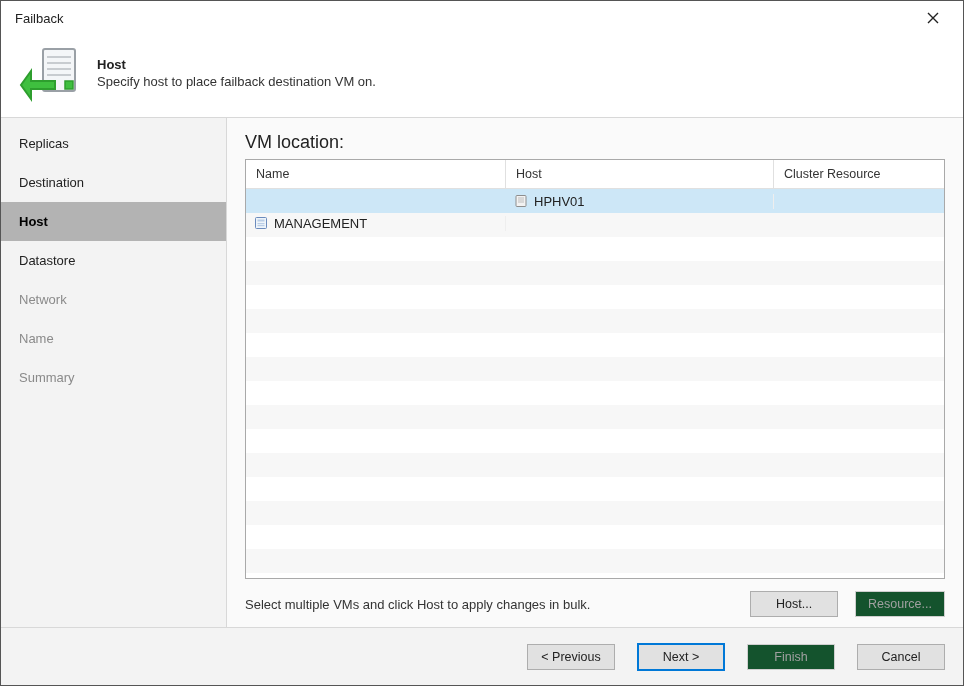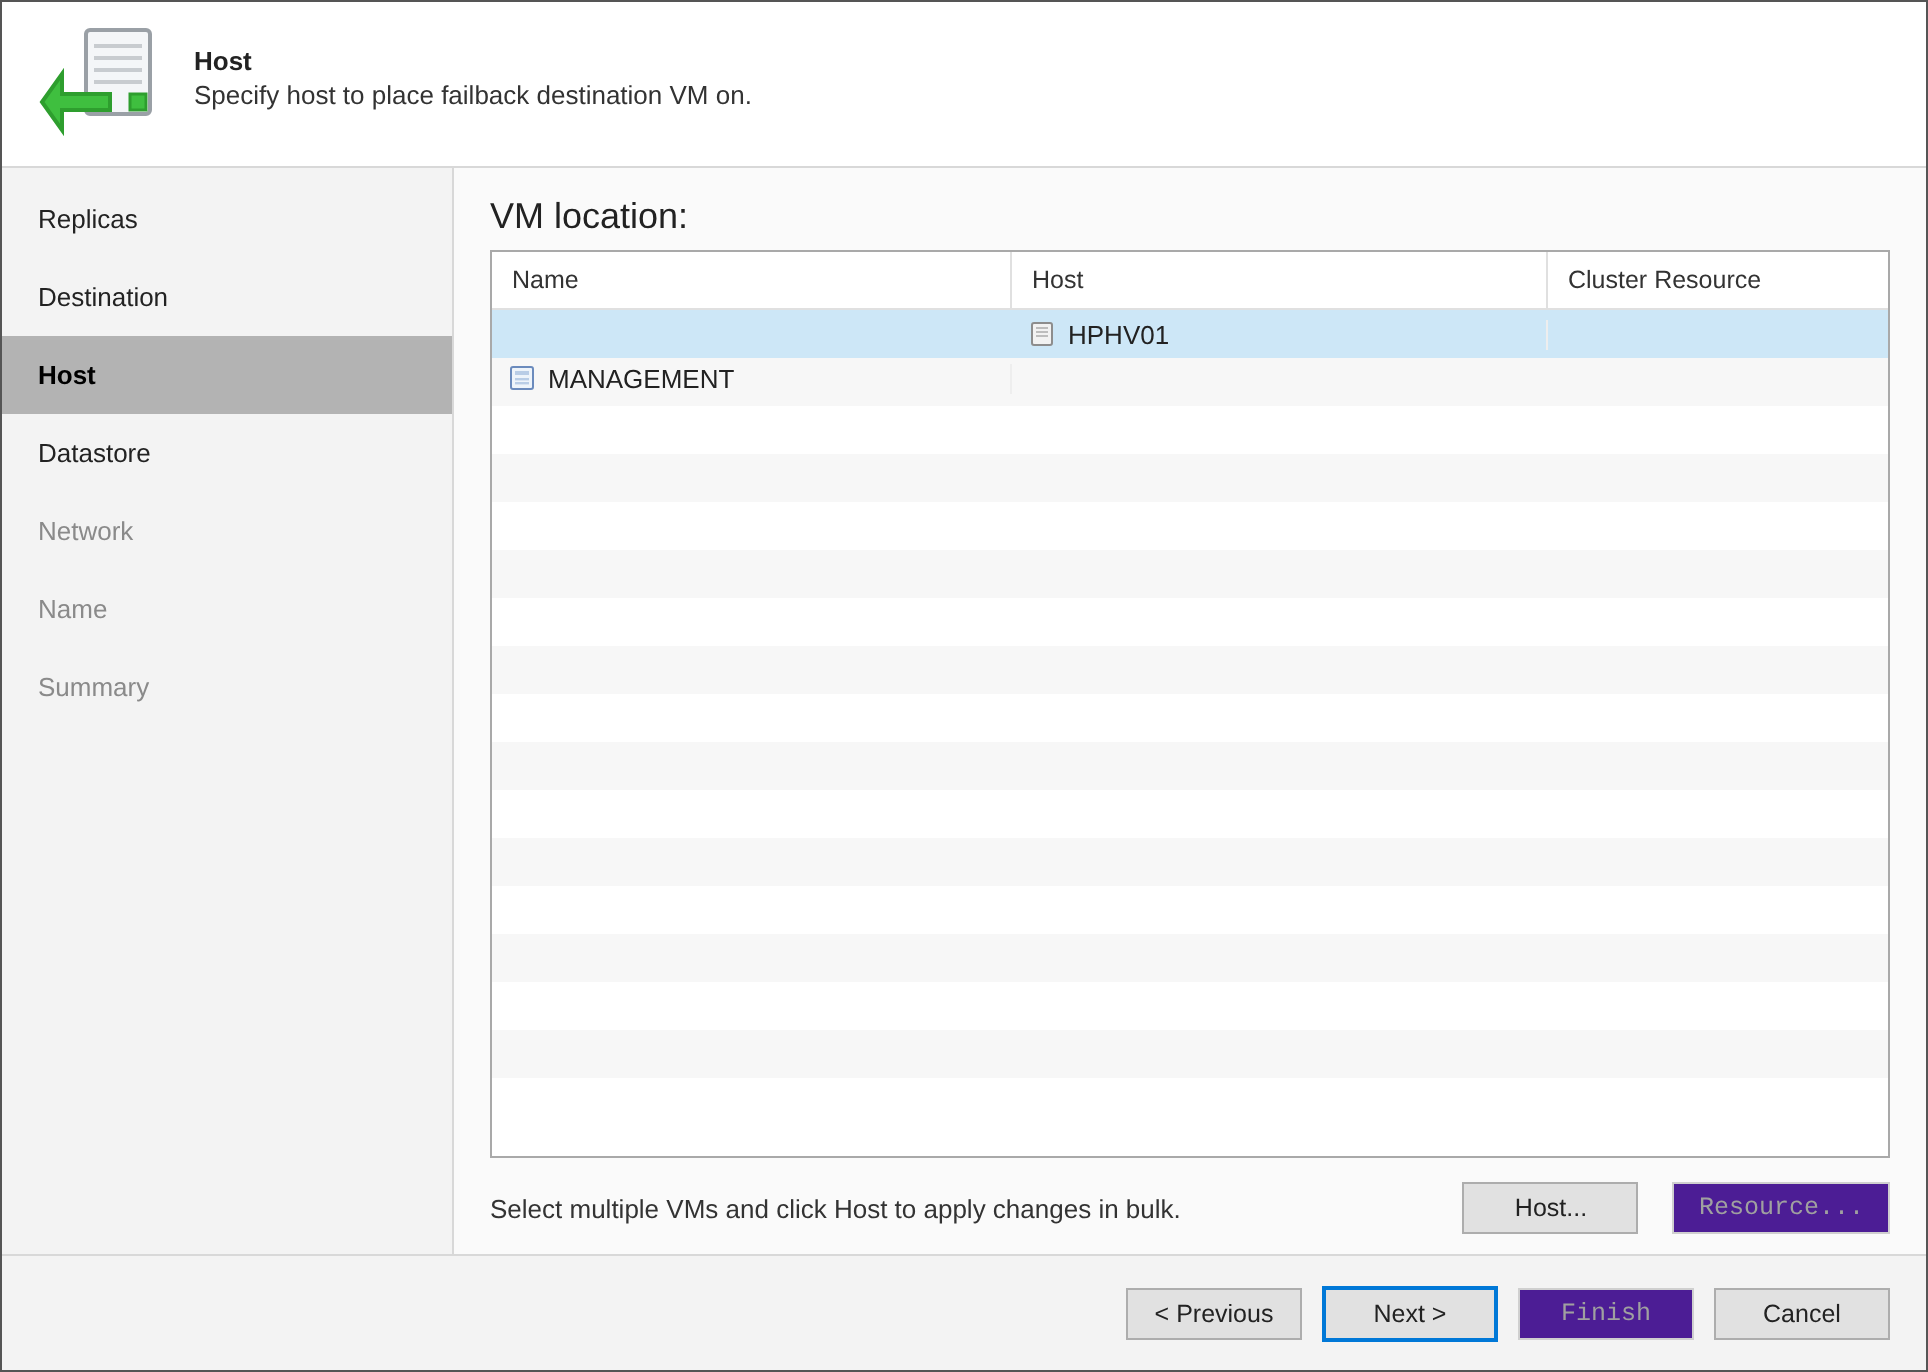--- a/index.html
+++ b/index.html
@@ -38,31 +38,39 @@
   .cell { padding:0 8px; display:flex; align-items:center; gap:6px; overflow:hidden; white-space:nowrap; font-size:13px; }
   .cell.col-name { width:260px; border-right:1px solid #eee;margin-top:44px; }
   .cell.col-host { width:268px; border-right:1px solid #eee; }
   .cell.col-cluster { flex:1; }
   .mini-icon { width:14px; height:14px; flex-shrink:0; }
 
   .hint-row { display:flex; align-items:center; justify-content:flex-end; margin-top:12px; gap:10px; }
   .hint-row .hint { font-size:13px; color:#333; flex:1; }
   .hint-row .btns { display:flex; gap:17px; }
 
-  .footer { height:58px; background:#f3f3f3; border-top:1px solid #d8d8d8; display:flex; align-items:center; justify-content:flex-end; gap:10px; padding:0 18px; }
+  .footer { height:58px; background:#f3f3f3; border-top:1px solid #d8d8d8; display:flex; align-items:center; justify-content:flex-end; gap:22px; padding:0 18px; }
 
   button.win { min-width:88px; height:26px; background:#e1e1e1; border:1px solid #adadad; font-size:12.5px; color:#222; cursor:pointer; padding:0 12px; }
-  button.win:disabled { color:#a0a0a0; border-color:#cfcfcf; background:#4c1d95; cursor:default;font-family:Liberation Mono, monospace; }
+  button.win:disabled { color:#a0a0a0; border-color:#cfcfcf; background:#14532d; cursor:default; }
   button.win.primary { border:2px solid #0078d7; height:28px; }
 </style>
 </head>
 <body>
 
 <div class="window">
 
+  <div class="titlebar">
+    <span class="title">Failback</span>
+    <div class="close-x">
+      <svg viewBox="0 0 12 12">
+          <path d="M1 1 L11 11 M11 1 L1 11" fill="none"></path>
+        </svg>
+    </div>
+  </div>
 
   <div class="header">
     <div class="icon">
       <svg viewBox="0 0 60 60">
         <rect x="24" y="6" width="32" height="42" rx="2" fill="#f4f6f8" stroke="#9aa0a6" stroke-width="2"></rect>
         <line x1="28" y1="14" x2="52" y2="14" stroke="#c8ccd0" stroke-width="2"></line>
         <line x1="28" y1="20" x2="52" y2="20" stroke="#c8ccd0" stroke-width="2"></line>
         <line x1="28" y1="26" x2="52" y2="26" stroke="#c8ccd0" stroke-width="2"></line>
         <line x1="28" y1="32" x2="52" y2="32" stroke="#c8ccd0" stroke-width="2"></line>
         <rect x="46" y="38" width="8" height="8" fill="#3fbf3f" stroke="#2e9e2e" stroke-width="1.5"></rect>

